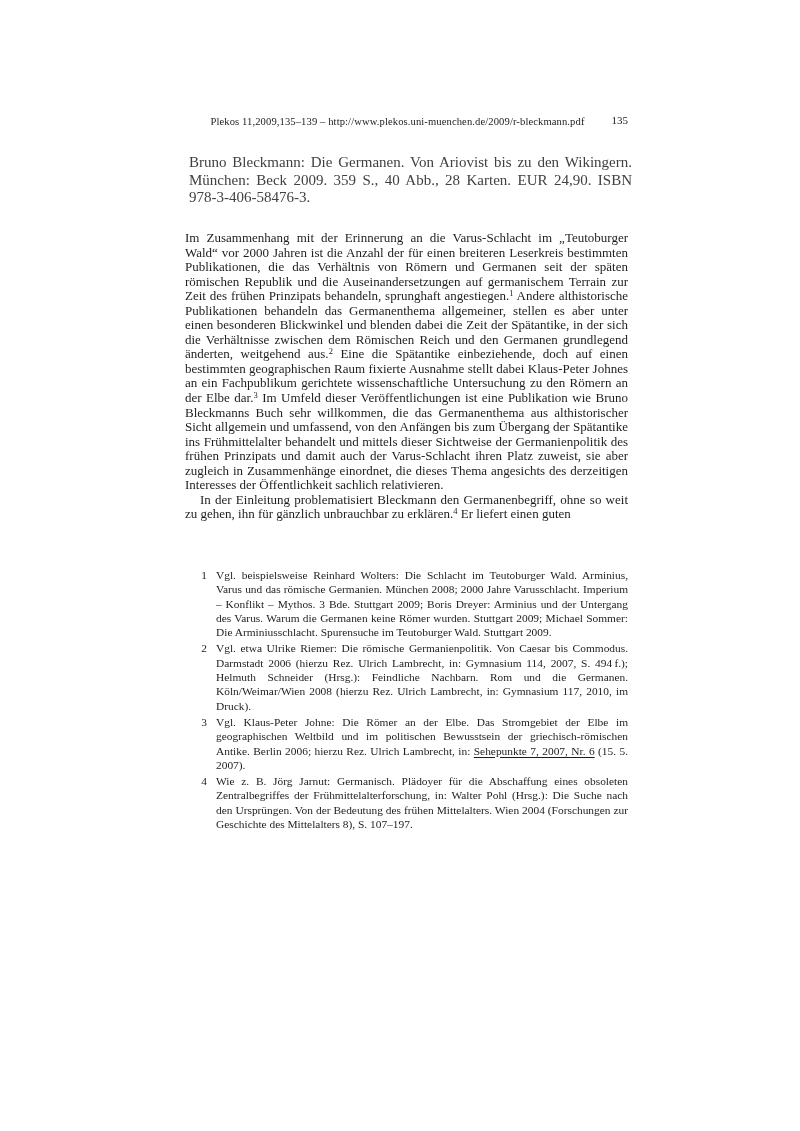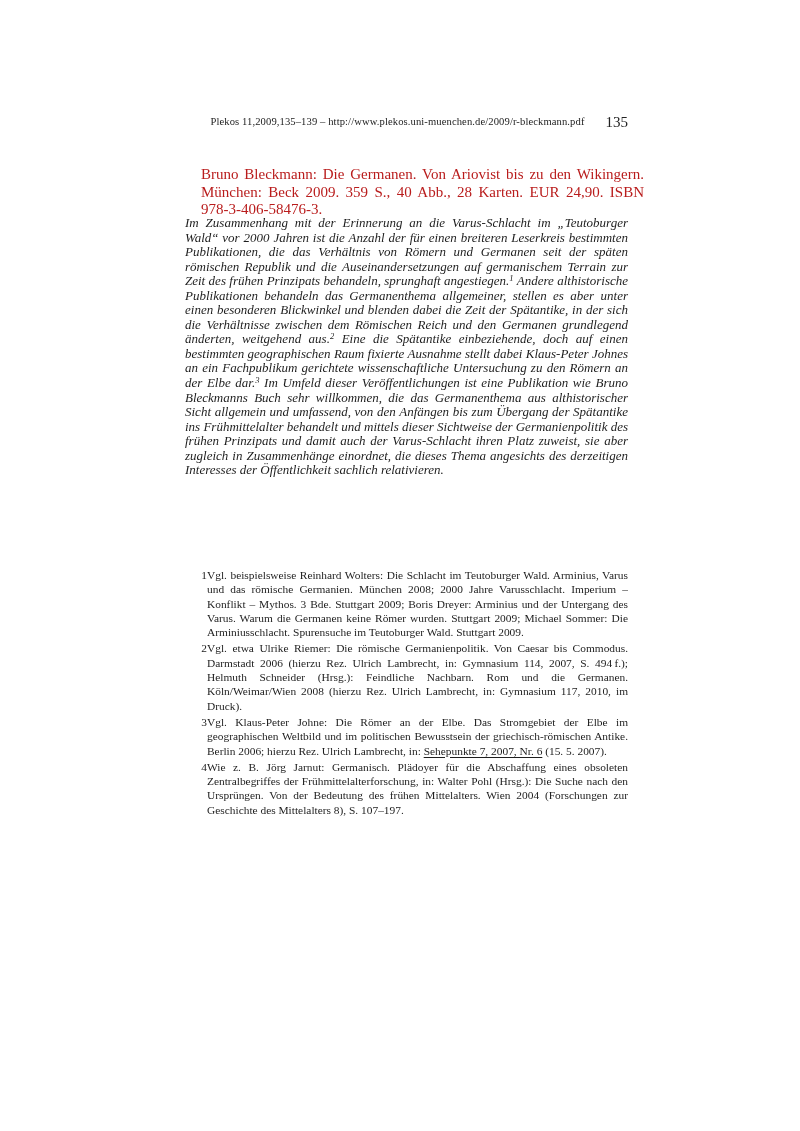--- a/index.html
+++ b/index.html
@@ -30,37 +30,36 @@
     text-align: center;
     font-size: 10.6px;
     letter-spacing: 0.1px;
     color: #222;
     padding-right: 18px;
   }
   .page-number {
     position: absolute;
     right: 0;
     top: -2px;
-    font-size: 15px;
+    font-size: 11px;
     color: #222;
   }
   
   .review-title {
     top: 150px;
-    margin: 16px;
+    margin: 4px;
     font-size: 15px;
     font-weight: normal;
     line-height: 17.6px;
     text-align: justify;
-    color: #b91c1c;
+    color: #404040;
   }
   
   .review-body {
-    top: 216px;
-    font-style: italic;
+    top: 231px;
   }
   .body-para {
     margin: 0;
     font-size: 13px;
     line-height: 14.55px;
     text-align: justify;
     text-justify: inter-word;
   }
   .body-para.indent { text-indent: 15px; }
   sup.fn-marker {
@@ -81,20 +80,21 @@
     line-height: 14.3px;
   }
   .fn-num {
     flex: 0 0 13px;
     margin-left: 9px;
     text-align: right;
     padding-right: 0;
   }
   .fn-text {
     flex: 1;
+    margin-left: 9px;
     text-align: justify;
     text-justify: inter-word;
   }
   .fn-link {
     text-decoration: underline;
     text-underline-offset: 2px;
     cursor: pointer;
     color: inherit;
   }
 </style>
@@ -105,20 +105,21 @@
 
   <header class="column running-header">
     <span class="running-title">Plekos 11,2009,135–139 – http://www.plekos.uni-muenchen.de/2009/r-bleckmann.pdf</span>
     <span class="page-number">135</span>
   </header>
 
   <h1 class="column review-title">Bruno Bleckmann: Die Germanen. Von Ariovist bis zu den Wikingern. München: Beck 2009. 359 S., 40 Abb., 28 Karten. EUR 24,90. ISBN 978-3-406-58476-3.</h1>
 
   <main class="column review-body">
     <p class="body-para"><span>Im Zusammenhang mit der Erinnerung an die Varus-Schlacht im „Teutoburger Wald“ vor 2000 Jahren ist die Anzahl der für einen breiteren Leserkreis bestimmten Publikationen, die das Verhältnis von Römern und Germanen seit der späten römischen Republik und die Auseinandersetzungen auf germanischem Terrain zur Zeit des frühen Prinzipats behandeln, sprunghaft angestiegen.</span><sup class="fn-marker">1</sup><span> Andere althistorische Publikationen behandeln das Germanenthema allgemeiner, stellen es aber unter einen besonderen Blickwinkel und blenden dabei die Zeit der Spätantike, in der sich die Verhältnisse zwischen dem Römischen Reich und den Germanen grundlegend änderten, weitgehend aus.</span><sup class="fn-marker">2</sup><span> Eine die Spätantike einbeziehende, doch auf einen bestimmten geographischen Raum fixierte Ausnahme stellt dabei Klaus-Peter Johnes an ein Fachpublikum gerichtete wissenschaftliche Untersuchung zu den Römern an der Elbe dar.</span><sup class="fn-marker">3</sup><span> Im Umfeld dieser Veröffentlichungen ist eine Publikation wie Bruno Bleckmanns Buch sehr willkommen, die das Germanenthema aus althistorischer Sicht allgemein und umfassend, von den Anfängen bis zum Übergang der Spätantike ins Frühmittelalter behandelt und mittels dieser Sichtweise der Germanienpolitik des frühen Prinzipats und damit auch der Varus-Schlacht ihren Platz zuweist, sie aber zugleich in Zusammenhänge einordnet, die dieses Thema angesichts des derzeitigen Interesses der Öffentlichkeit sachlich relativieren.</span></p>
+    <p class="body-para indent"><span>In der Einleitung problematisiert Bleckmann den Germanenbegriff, ohne so weit zu gehen, ihn für gänzlich unbrauchbar zu erklären.</span><sup class="fn-marker">4</sup><span> Er liefert einen guten</span></p>
   </main>
 
   <section class="column footnotes">
     <div class="footnote">
       <span class="fn-num">1</span>
       <span class="fn-text"><span>Vgl. beispielsweise Reinhard Wolters: Die Schlacht im Teutoburger Wald. Arminius, Varus und das römische Germanien. München 2008; 2000 Jahre Varusschlacht. Imperium – Konflikt – Mythos. 3 Bde. Stuttgart 2009; Boris Dreyer: Arminius und der Untergang des Varus. Warum die Germanen keine Römer wurden. Stuttgart 2009; Michael Sommer: Die Arminiusschlacht. Spurensuche im Teutoburger Wald. Stuttgart 2009.</span></span>
     </div>
 
     <div class="footnote">
       <span class="fn-num">2</span>

